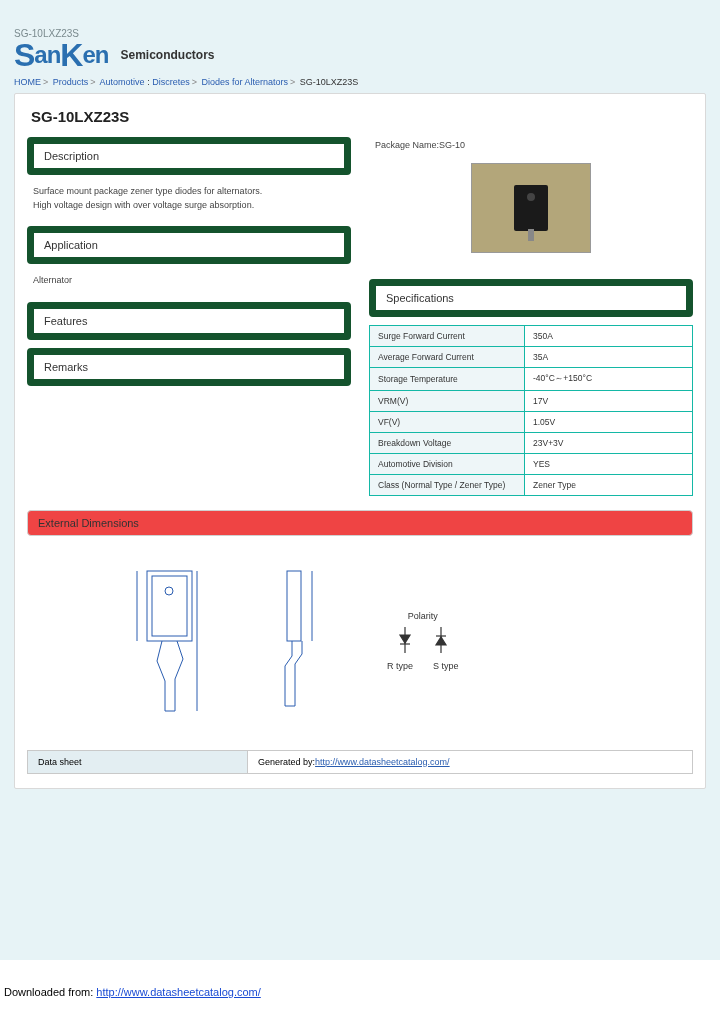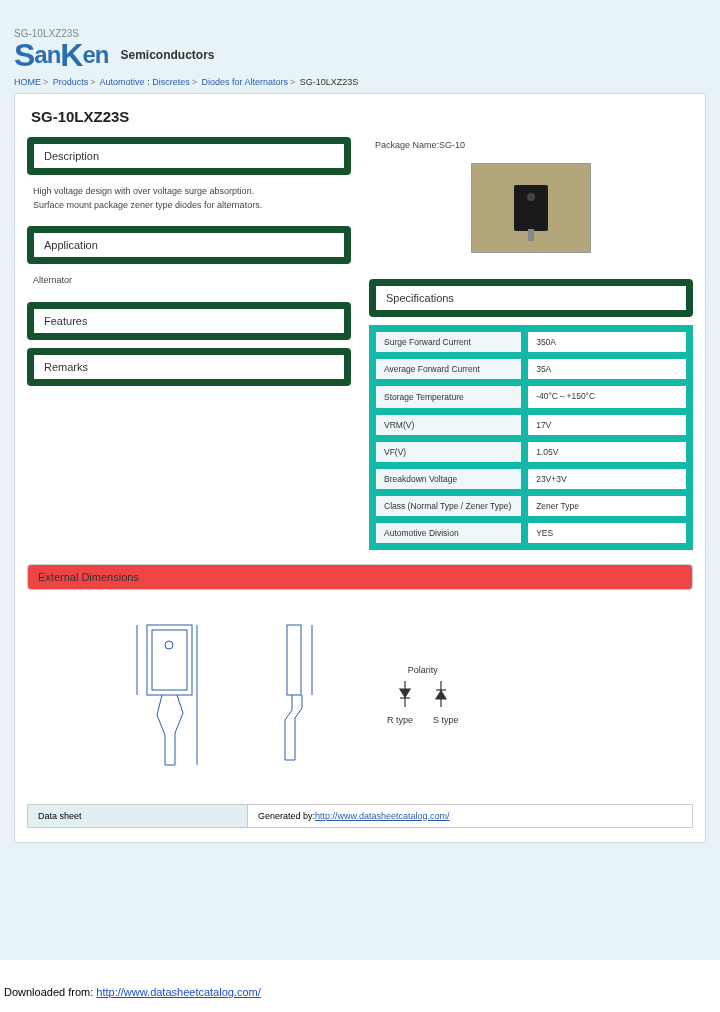--- a/index.html
+++ b/index.html
@@ -112,21 +112,21 @@
     transform: translateX(-50%);
     width: 6px; height: 12px;
     background: #888;
   }
   table.spec {
     width: 100%;
     border-collapse: collapse;
     font-size: 8.5px;
   }
   table.spec td {
-    border: 7px solid #14b8a6;
+    border: 1px solid #14b8a6;
     padding: 5px 8px;
     background: #fff;
     color: #333;
   }
   table.spec td.k {
     background: #eef6f8;
     width: 48%;
   }
   .ext-dim-header {
     border: 1px solid #d0d0d0;
@@ -198,22 +198,22 @@
     <span>SG-10LXZ23S</span>
   </div>
 
   <div class="content-card">
     <h1 class="product-title">SG-10LXZ23S</h1>
 
     <div class="two-col">
       <div class="col">
         <div class="section-header">Description</div>
         <div class="section-body">
+          <div>Surface mount package zener type diodes for alternators.</div>
           <div>High voltage design with over voltage surge absorption.</div>
-          <div>Surface mount package zener type diodes for alternators.</div>
         </div>
 
         <div class="section-header">Application</div>
         <div class="section-body">Alternator</div>
 
         <div class="section-header">Features</div>
 
         <div class="section-header">Remarks</div>
         <div class="section-body"></div>
       </div>
@@ -247,26 +247,26 @@
               </tr>
               <tr>
                 <td class="k">VF(V)</td>
                 <td>1.05V</td>
               </tr>
               <tr>
                 <td class="k">Breakdown Voltage</td>
                 <td>23V+3V</td>
               </tr>
               <tr>
+                <td class="k">Automotive Division</td>
+                <td>YES</td>
+              </tr>
+              <tr>
                 <td class="k">Class (Normal Type / Zener Type)</td>
                 <td>Zener Type</td>
-              </tr>
-              <tr>
-                <td class="k">Automotive Division</td>
-                <td>YES</td>
               </tr>
             </tbody>
         </table>
       </div>
     </div>
 
     <div class="ext-dim-header">External Dimensions</div>
     <div class="ext-dim-body">
       <div class="dim-drawing">
         <svg viewBox="0 0 90 160">

